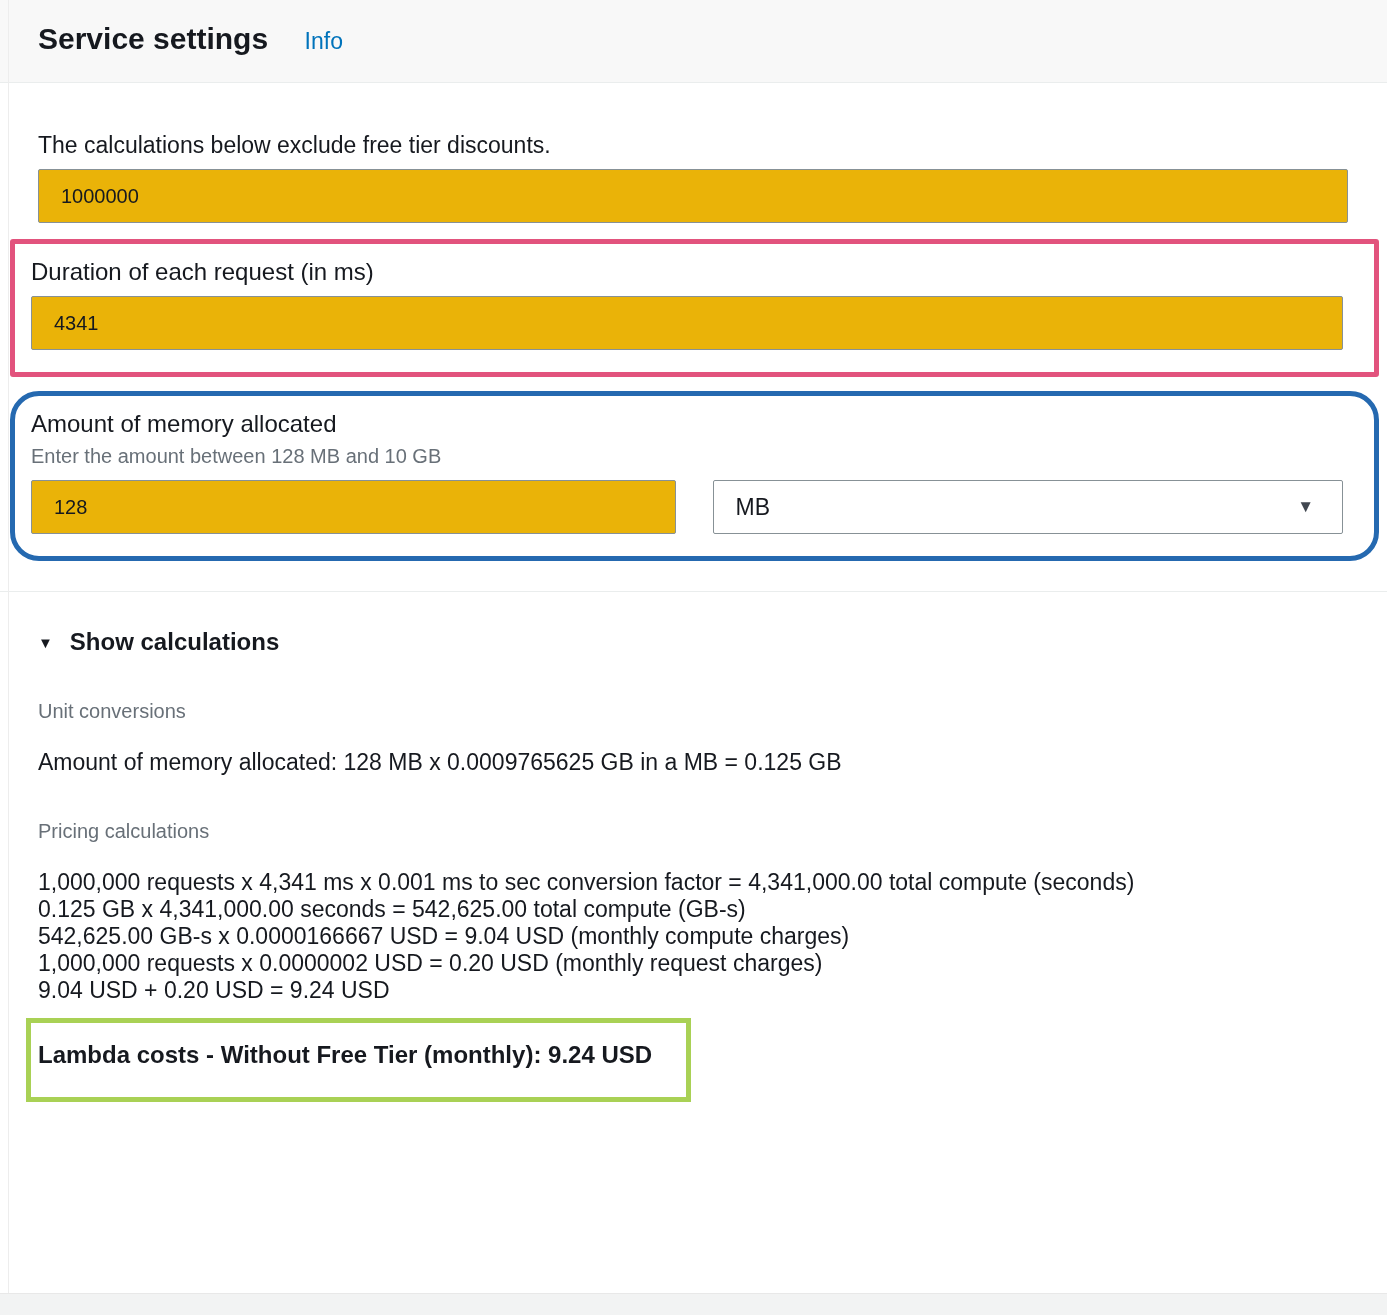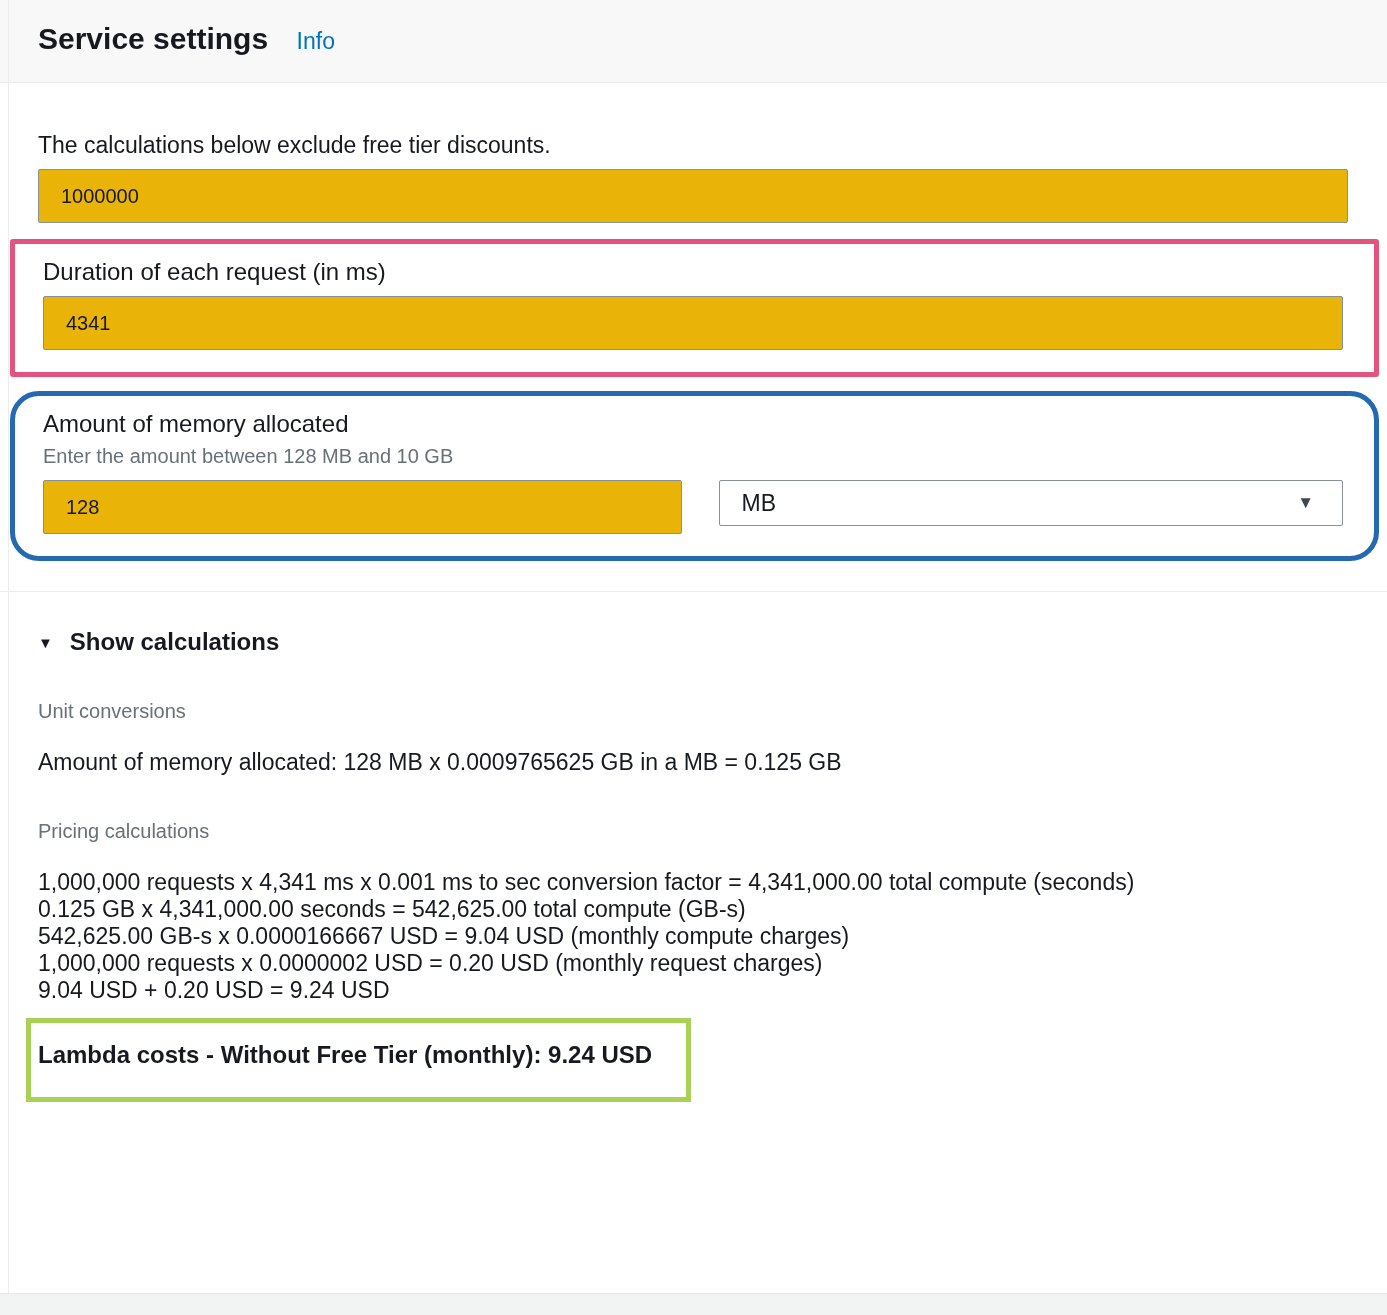--- a/index.html
+++ b/index.html
@@ -2,45 +2,45 @@
 <html><head>
 <meta charset="utf-8">
 <style>
   html,body { margin:0; padding:0; background:#fff; }
   body { font-family:"Liberation Sans", sans-serif; color:#16191f; }
   .page { position:relative; width:1387px; height:1315px; background:#ffffff; overflow:hidden; }
   .left-edge { position:absolute; left:8px; top:0; bottom:0; width:1px; background:#ededed; }
 
   .header { background:#f8f8f8; border-bottom:1px solid #eaeded; padding:22px 38px 26px 38px; }
   .page-title { display:inline-block; font-size:30px; font-weight:bold; color:#16191f; }
-  .info-link { display:inline-block; margin-left:24px; font-size:23px; color:#0073bb; cursor:pointer; }
+  .info-link { display:inline-block; margin-left:32px; font-size:23px; color:#0073bb; cursor:pointer; }
 
   .content { padding:0 39px 0 38px; }
   .intro { margin-top:48px; font-size:23px; line-height:28px; }
 
   .field-label { margin-top:54px; font-size:24px; line-height:28px; }
   .text-input {
     display:block; margin-top:10px; height:54px; width:100%; box-sizing:border-box;
     border:1px solid #879196; border-radius:2px; background:#eab308;
     font-family:inherit; font-size:20px; color:#16191f; padding:0 14px 0 22px; outline:none;
   }
 
   .highlight-section {
-    margin:16px -31px 0 -28px; padding:14px 31px 22px 28px;
+    margin:16px -31px 0 -28px; padding:14px 31px 22px 16px;
     border:5px solid #ccc; border-radius:3px; box-sizing:border-box;
   }
   .highlight-section.memory { margin-top:14px; }
   .section-label { font-size:24px; line-height:28px; }
   .helper { margin-top:6px; font-size:20px; line-height:24px; color:#687078; }
 
   .mem-row { display:flex; gap:37px; margin-top:12px; }
   .mem-row .text-input { flex:1; margin-top:0; }
   .select {
     flex:1; position:relative; display:flex; align-items:center; box-sizing:border-box;
-    height:46px; border:1px solid #879196; border-radius:2px; background:#fff;
+    height:54px; border:1px solid #879196; border-radius:2px; background:#fff;
     font-size:23px; color:#16191f; padding-left:22px; cursor:pointer;
   }
   .caret { position:absolute; right:28px; top:50%; transform:translateY(-50%); font-size:17px; color:#414750; }
 
   .divider { margin:30px -39px 0 -38px; border-top:1px solid #eaeded; }
 
   .show-calc { margin-top:36px; display:flex; align-items:center; cursor:pointer; }
   .tri { font-size:15px; color:#16191f; margin-right:17px; }
   .show-calc-label { font-size:24px; font-weight:bold; }
 

